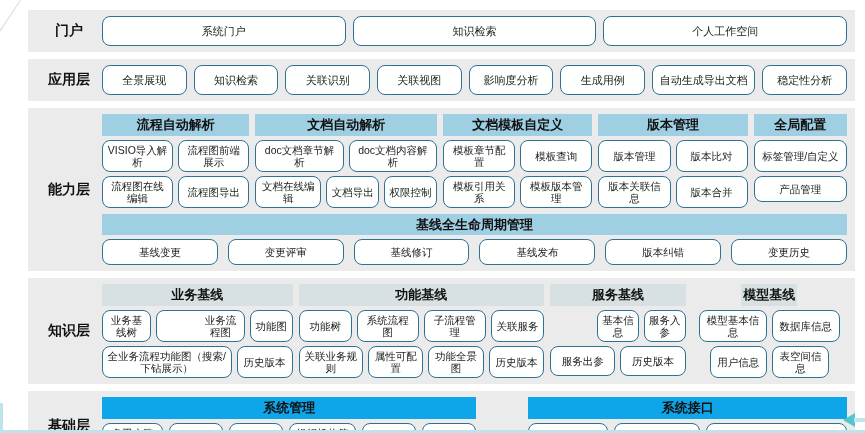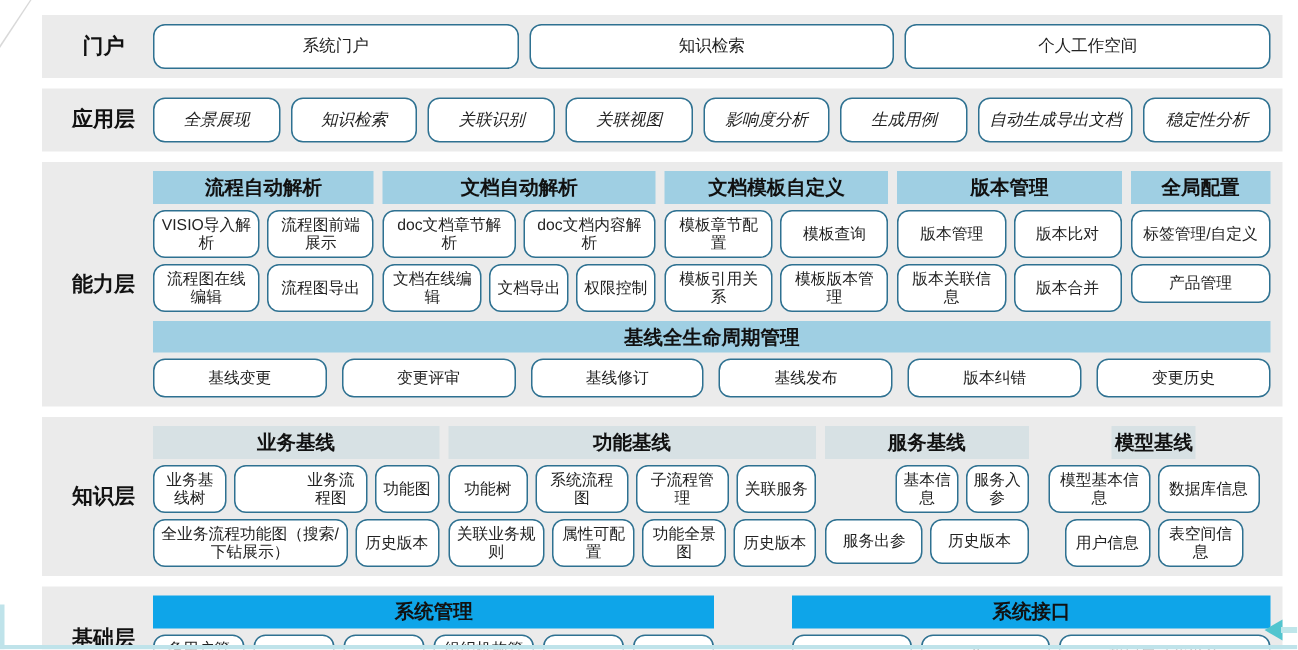--- a/index.html
+++ b/index.html
@@ -62,21 +62,21 @@
       <div class="layer-label">门户</div>
       <div class="layer-body hrow" style="align-items:center;">
         <div class="btn big">系统门户</div>
         <div class="btn big">知识检索</div>
         <div class="btn big">个人工作空间</div>
       </div>
     </div>
 
     <div class="layer" style="height:42px;">
       <div class="layer-label">应用层</div>
-      <div class="layer-body hrow" style="font-style:italic;">
+      <div class="layer-body hrow" style="">
         <div class="btn big">全景展现</div>
         <div class="btn big">知识检索</div>
         <div class="btn big">关联识别</div>
         <div class="btn big">关联视图</div>
         <div class="btn big">影响度分析</div>
         <div class="btn big">生成用例</div>
         <div class="btn big" style="flex:1.25;">自动生成导出文档</div>
         <div class="btn big">稳定性分析</div>
       </div>
     </div>

